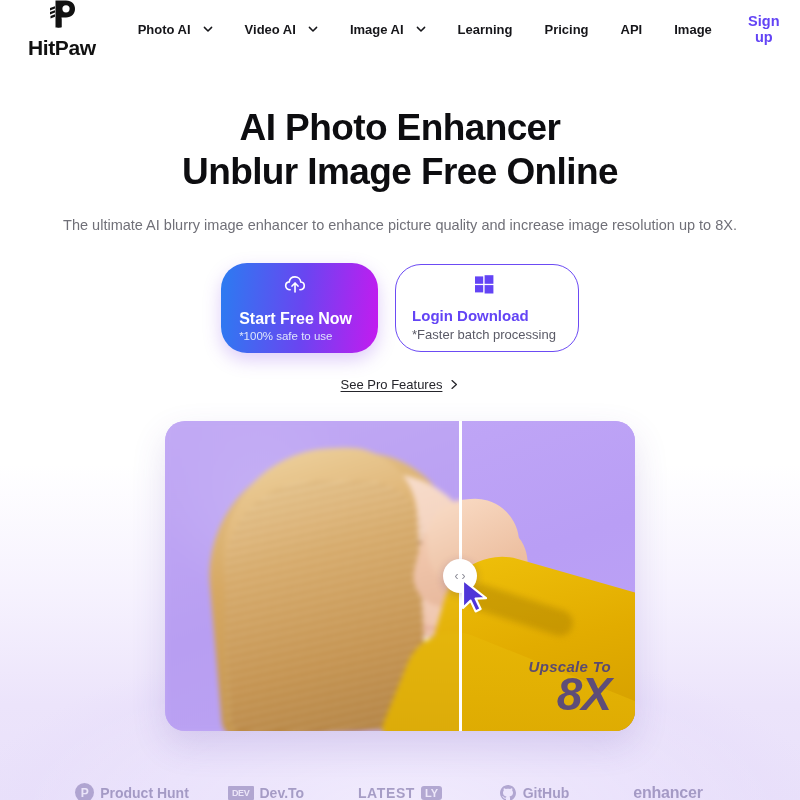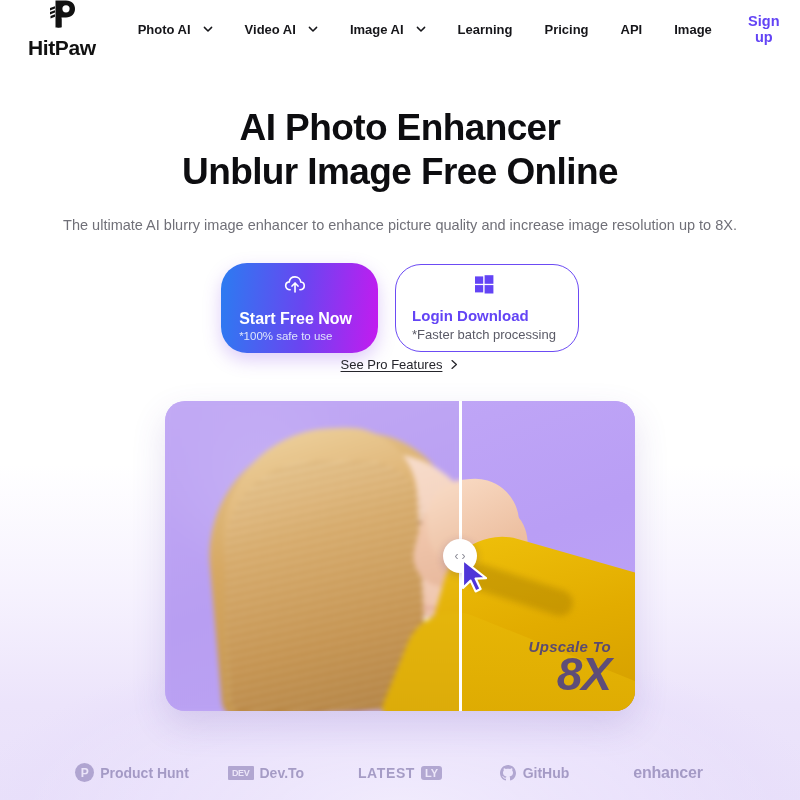--- a/index.html
+++ b/index.html
@@ -84,21 +84,21 @@
     padding:8px 22px 8px 16px; gap:12px;
   }
   .btn-outline .txt-main {
     color:#6344f5; font-size:15px; font-weight:bold; line-height:1.2;
   }
   .btn-outline .txt-sub {
     color:#5a5a66; font-size:13px; line-height:1.35; margin-top:1px;
   }
   .btn .labels { text-align:left; }
   .pro-link {
-    margin-top:4px; display:inline-flex; align-items:center; gap:8px;
+    margin-top:24px; display:inline-flex; align-items:center; gap:8px;
     font-size:13px; color:#25252b; cursor:pointer;
   }
   .pro-link span.t { text-decoration:underline; text-underline-offset:2px; }
 
   
   .compare-wrap {
     position:relative; z-index:3;
     width:470px; height:310px; margin:28px auto 0;
     border-radius:20px; overflow:hidden;
     box-shadow:0 14px 34px rgba(92,60,170,0.16);

